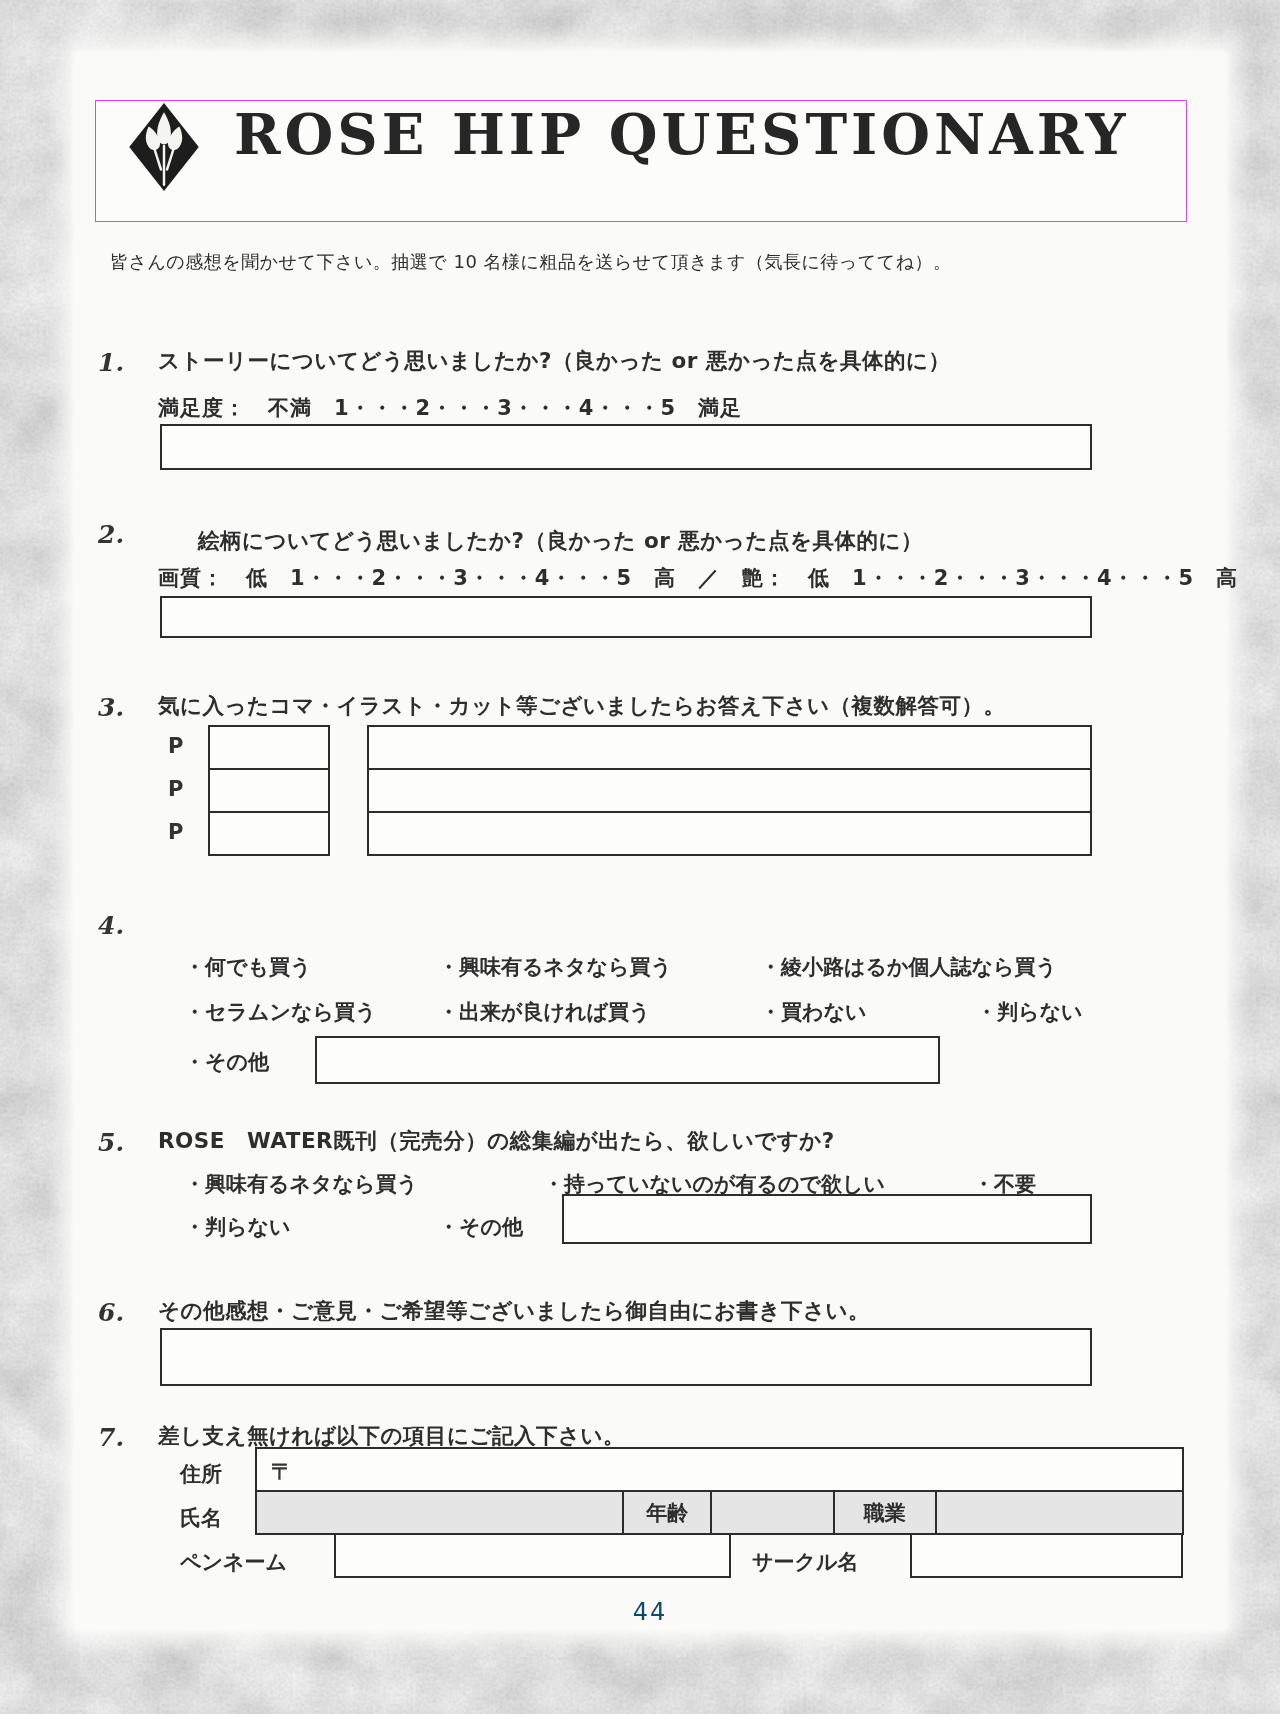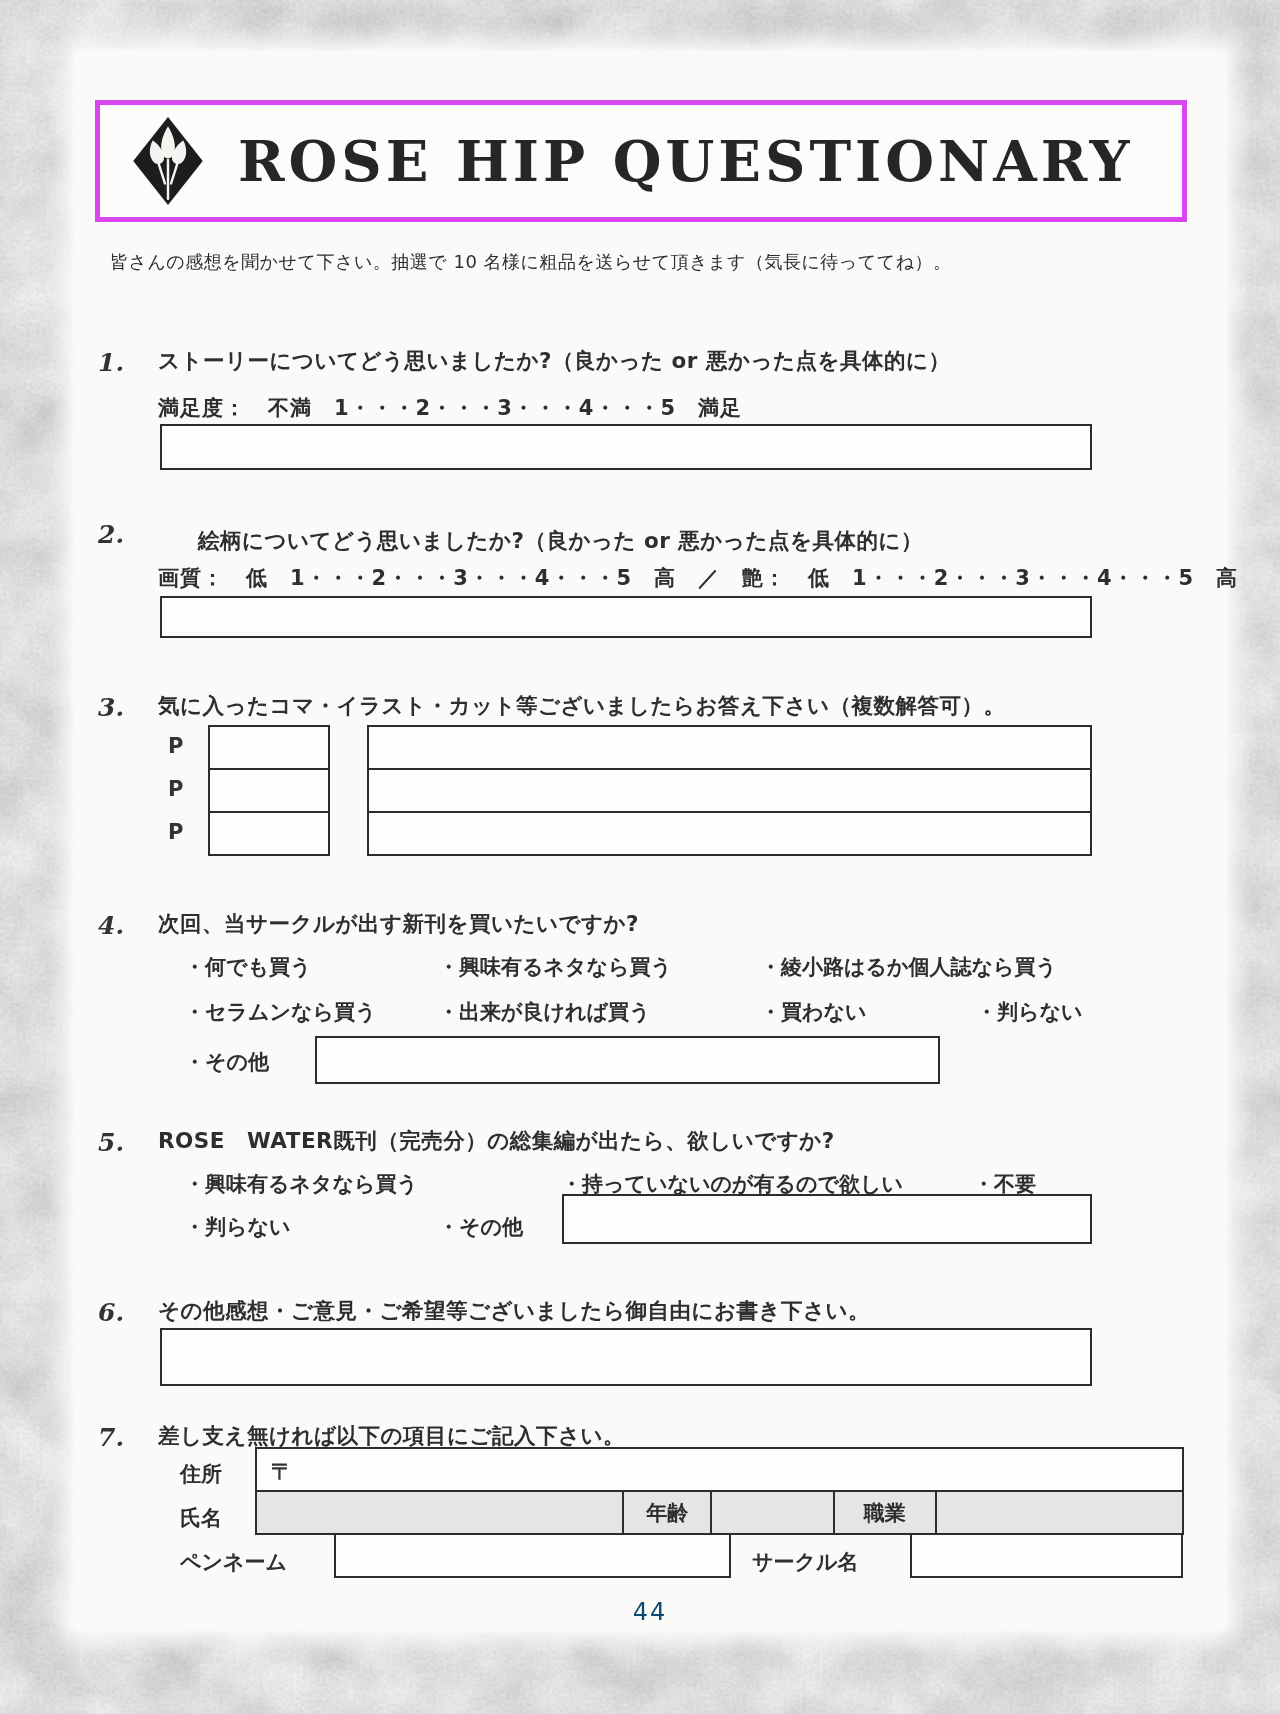--- a/index.html
+++ b/index.html
@@ -12,22 +12,22 @@
   .texture{position:absolute;left:0;top:0;width:1280px;height:1714px;display:block;}
   .sheet{
     position:absolute;left:74px;top:52px;width:1152px;height:1578px;
     background:#fafaf8;border-radius:4px;
     box-shadow:0 0 20px 12px rgba(250,250,248,.92), 0 0 4px 2px rgba(250,250,248,.9);
   }
   .sheet *{box-sizing:border-box;}
   .abs{position:absolute;}
   .titlebox{
     left:21px;top:48px;width:1092px;height:122px;
-    border:5px solid #d946ef;background:#fcfcfa;
-    display:flex;align-items:center;padding-left:30px;gap:32px;
+    border:1px solid #d946ef;background:#fcfcfa;
+    display:flex;align-items:flex-start;padding-left:30px;gap:32px;
   }
   .title{
     font-family:"DejaVu Serif",serif;font-weight:bold;font-size:56px;
     letter-spacing:4px;color:#262626;white-space:nowrap;
   }
   .intro{left:36px;top:198px;width:1080px;font-size:18px;font-weight:500;letter-spacing:.5px;}
   .qnum{
     font-family:"DejaVu Serif",serif;font-style:italic;font-weight:bold;
     font-size:25px;color:#333;width:46px;
   }
@@ -118,39 +118,38 @@
       <div class="cell"></div>
       <div class="cell"></div>
     </div>
     <div class="abs stack" style="left:293px;top:673px;width:725px;height:131px;">
       <div class="cell"></div>
       <div class="cell"></div>
       <div class="cell"></div>
     </div>
 
     <div class="abs qnum" style="left:24px;top:859px;">4.</div>
-    <div class="abs qtext" style="left:84px;top:857px;">次回、当サークルが出す新刊を買いたいですか?</div>
 
     <div class="abs opt" style="left:110px;top:901px;">・何でも買う</div>
     <div class="abs opt" style="left:364px;top:901px;">・興味有るネタなら買う</div>
     <div class="abs opt" style="left:686px;top:901px;">・綾小路はるか個人誌なら買う</div>
 
     <div class="abs opt" style="left:110px;top:946px;">・セラムンなら買う</div>
     <div class="abs opt" style="left:364px;top:946px;">・出来が良ければ買う</div>
     <div class="abs opt" style="left:686px;top:946px;">・買わない</div>
     <div class="abs opt" style="left:902px;top:946px;">・判らない</div>
 
     <div class="abs opt" style="left:110px;top:996px;">・その他</div>
     <div class="abs abox" style="left:241px;top:984px;width:625px;height:48px;"></div>
 
     <div class="abs qnum" style="left:24px;top:1076px;">5.</div>
     <div class="abs qtext" style="left:84px;top:1074px;">ROSE　WATER既刊（完売分）の総集編が出たら、欲しいですか?</div>
 
     <div class="abs opt" style="left:110px;top:1118px;">・興味有るネタなら買う</div>
-    <div class="abs opt" style="left:487px;top:1118px;">・持っていないのが有るので欲しい</div>
+    <div class="abs opt" style="left:469px;top:1118px;">・持っていないのが有るので欲しい</div>
     <div class="abs opt" style="left:899px;top:1118px;">・不要</div>
 
     <div class="abs opt" style="left:110px;top:1161px;">・判らない</div>
     <div class="abs opt" style="left:364px;top:1161px;">・その他</div>
     <div class="abs abox" style="left:488px;top:1142px;width:530px;height:50px;"></div>
 
     <div class="abs qnum" style="left:24px;top:1246px;">6.</div>
     <div class="abs qtext" style="left:84px;top:1244px;">その他感想・ご意見・ご希望等ございましたら御自由にお書き下さい。</div>
     <div class="abs abox" style="left:86px;top:1276px;width:932px;height:58px;"></div>
 

